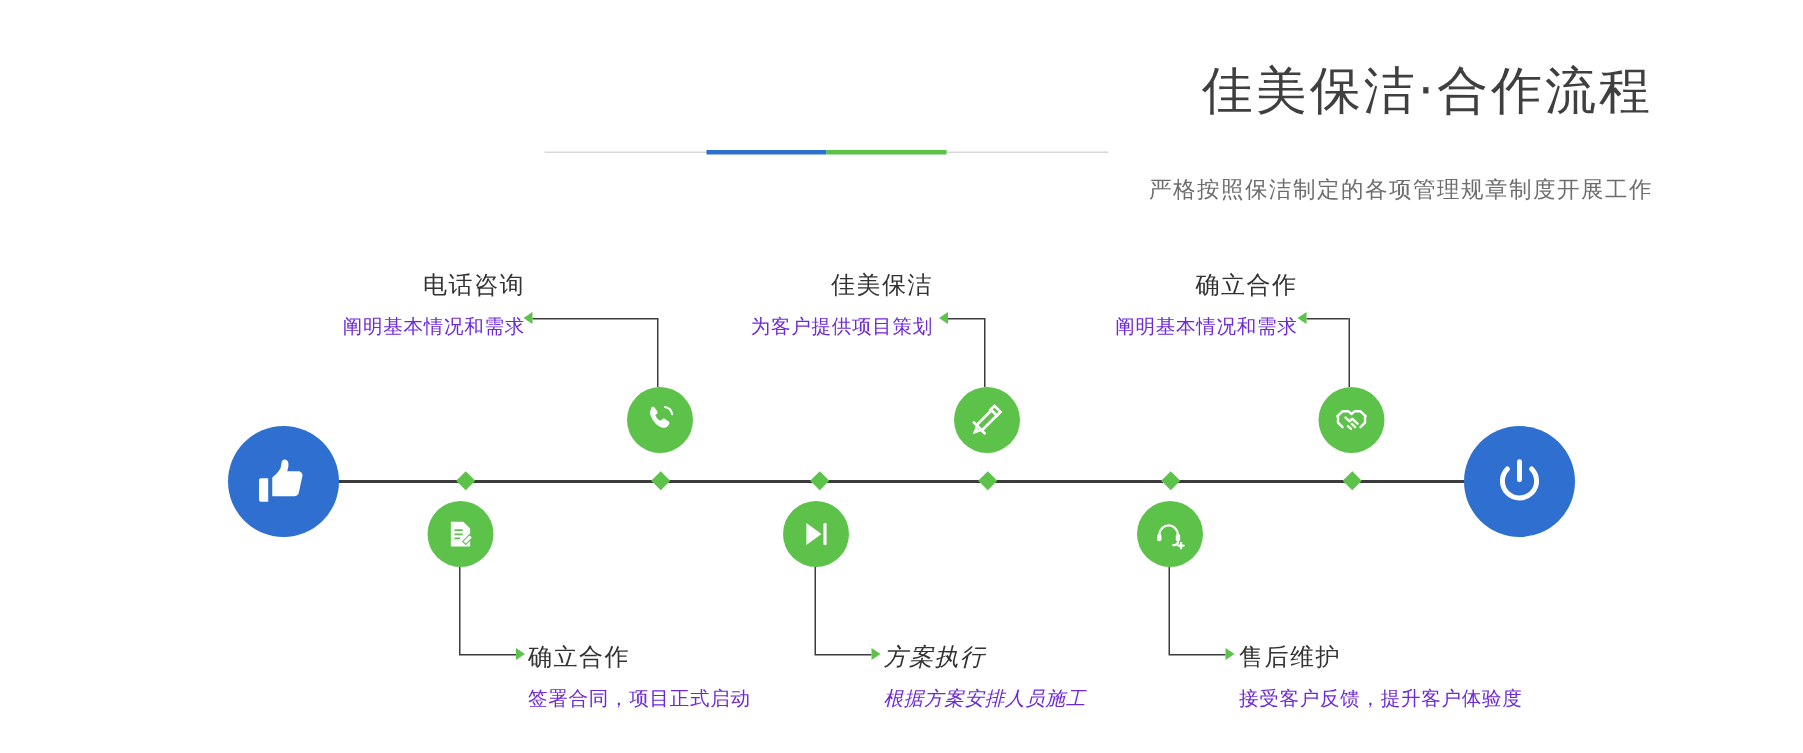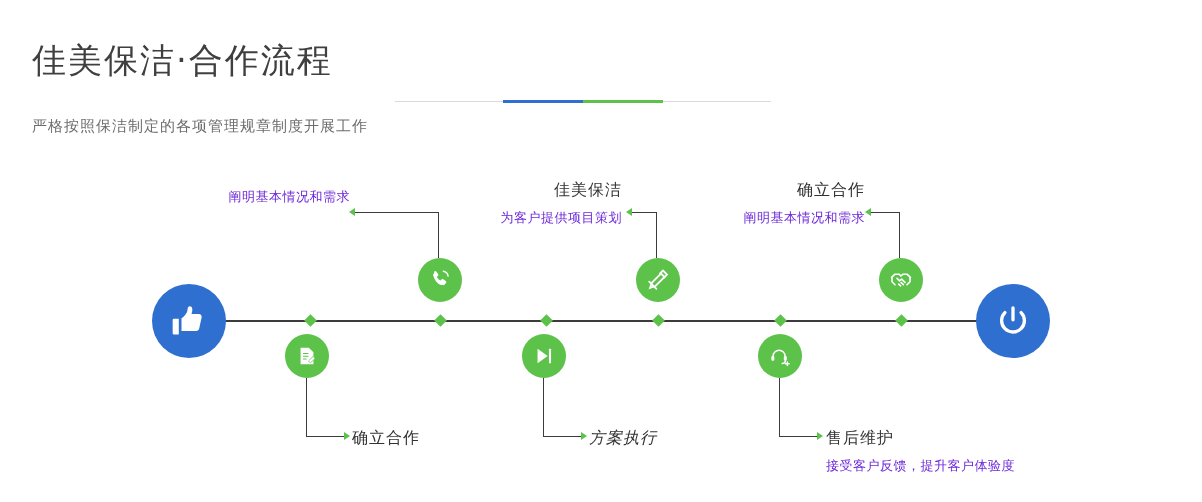--- a/index.html
+++ b/index.html
@@ -6,22 +6,21 @@
   body{
     width:1202px;height:502px;
     background:#ffffff;
     font-family:"Liberation Sans","DejaVu Sans",sans-serif;
     overflow:hidden;
     position:relative;
   }
   
   .header{
     position:absolute;left:0;top:0;width:1102px;
-    text-align:left;
-    margin-left:32px;
+    text-align:right;
   }
   .title{
     margin-top:38px;
     font-size:34px;
     letter-spacing:2px;
     color:#3f3f3f;
     font-weight:normal;
     font-family:"DejaVu Sans",sans-serif;
   }
   .rule-wrap{
@@ -150,38 +149,40 @@
   <div class="arrow left" style="left:349px;top:58px;"></div>
   <div class="node" style="left:418px;top:108px;">
     <span>
       <svg width="24" height="24" viewBox="0 0 24 24" fill="#ffffff">
         <path d="M6.4 3.4c.6-.5 1.5-.4 2 .3l1.7 2.4c.4.6.3 1.4-.25 1.85l-1 .8c.75 1.7 2.1 3.05 3.8 3.8l.8-1c.45-.55 1.25-.65 1.85-.25l2.4 1.7c.7.5.8 1.4.3 2l-1.3 1.45c-.6.65-1.5.9-2.35.65C10.9 17.1 6.9 13.1 5.3 7.65c-.25-.85 0-1.75.65-2.35L6.4 3.4z"></path>
         <path d="M14.6 3.2a.7.7 0 0 1 .8-.6 6.6 6.6 0 0 1 5.4 5.4.7.7 0 1 1-1.4.2 5.2 5.2 0 0 0-4.2-4.2.7.7 0 0 1-.6-.8z"></path>
       </svg>
     </span>
   </div>
   <div class="lbl r" style="left:110px;top:30px;width:240px;">
+    <div class="t">电话咨询</div>
     <div class="d">阐明基本情况和需求</div>
   </div>
 
   <div class="diamond" style="left:436px;top:166px;"></div>
   <div class="connector v" style="left:306px;top:228px;height:58px;"></div>
   <div class="connector h" style="left:306px;top:286px;width:38px;"></div>
   <div class="arrow right" style="left:344px;top:282px;"></div>
   <div class="node" style="left:285px;top:184px;">
     <span>
       <svg width="22" height="22" viewBox="0 0 24 24" fill="#ffffff">
         <path d="M5 3h9l5 5v13H5z" fill="#ffffff"></path>
         <path d="M7.6 8.6h6v1.3h-6zM7.6 11.6h6v1.3h-6zM7.6 14.6h4v1.3h-4z" fill="#5cc24a"></path>
         <path d="M18.6 12.4l2.2 2.2-5 5-2.2-2.2z" fill="#ffffff" stroke="#5cc24a" stroke-width="0.8"></path>
       </svg>
     </span>
   </div>
   <div class="lbl l" style="left:352px;top:278px;width:260px;">
     <div class="t">确立合作</div>
+    <div class="d">签署合同，项目正式启动</div>
   </div>
 
   <div class="diamond" style="left:542px;top:166px;"></div>
   <div class="connector v" style="left:656px;top:62px;height:46px;"></div>
   <div class="connector h" style="left:632px;top:62px;width:24px;"></div>
   <div class="arrow left" style="left:626px;top:58px;"></div>
   <div class="node" style="left:636px;top:108px;">
     <span>
       <svg width="24" height="24" viewBox="0 0 24 24" fill="none" stroke="#ffffff" stroke-width="1.8" stroke-linecap="round">
         <path d="M4 20l5.5-2 9-9-3.5-3.5-9 9z"></path>
@@ -202,20 +203,21 @@
   <div class="node" style="left:522px;top:184px;">
     <span>
       <svg width="22" height="22" viewBox="0 0 24 24" fill="#ffffff">
         <path d="M5 4l11 8-11 8z"></path>
         <rect x="17.4" y="4" width="2.3" height="16" rx="0.6"></rect>
       </svg>
     </span>
   </div>
   <div class="lbl l" style="left:589px;top:278px;width:280px;font-style:italic;">
     <div class="t">方案执行</div>
+    <div class="d">根据方案安排人员施工</div>
   </div>
 
   <div class="diamond" style="left:776px;top:166px;"></div>
   <div class="connector v" style="left:899px;top:62px;height:46px;"></div>
   <div class="connector h" style="left:871px;top:62px;width:28px;"></div>
   <div class="arrow left" style="left:865px;top:58px;"></div>
   <div class="node" style="left:879px;top:108px;">
     <span>
       <svg width="24" height="24" viewBox="0 0 24 24" fill="none" stroke="#ffffff" stroke-width="1.6" stroke-linecap="round" stroke-linejoin="round">
         <path d="M2.6 9.4l3.4-3.2h4l2 1.8 2-1.8h4l3.4 3.2"></path>

